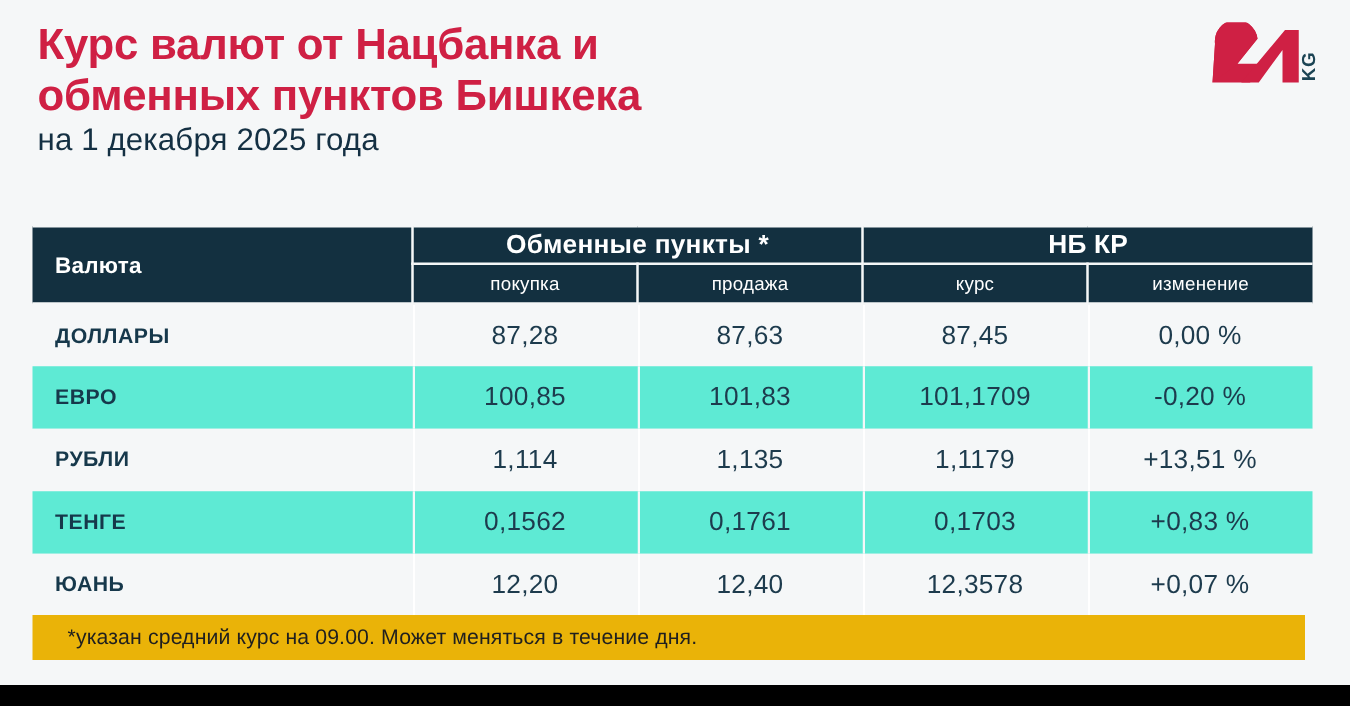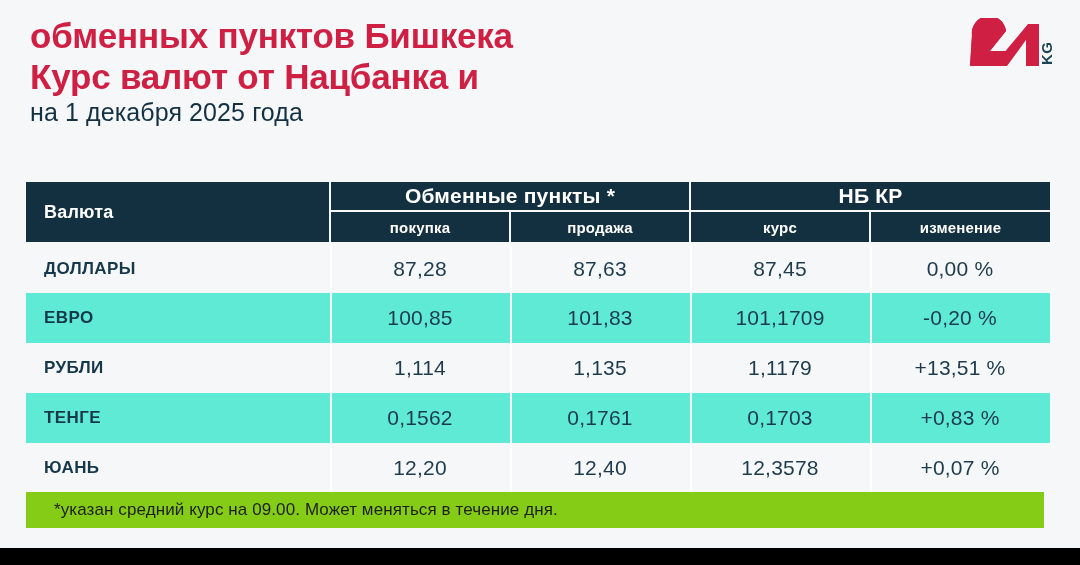--- a/index.html
+++ b/index.html
@@ -79,21 +79,21 @@
     letter-spacing:0.2px;
     border-left:none;
   }
   thead th.grp {
     font-size:21px;
     height:30px;
     letter-spacing:0.2px;
   }
   thead th.sub {
     font-size:15px;
-    font-weight:bold;
+    font-weight:normal;
     height:32px;
     letter-spacing:0.2px;
   }
   thead th.last { border-right:none; }
 
   tbody td {
     height:50px;
     border:none;
     font-size:21px;
     color:#1d3b4d;
@@ -113,21 +113,21 @@
 
   
   tbody td.sepL { box-shadow: inset 2px 0 0 #f5f7f8; }
   tbody tr.odd td.sepL { box-shadow: inset 2px 0 0 #ffffff; margin-top: 40px; }
 
   
   .footnote {
     position:absolute;
     left:26px; top:492px;
     width:1018px; height:36px;
-    background:#84cc16;
+    background:#eab308;
     display:flex;
     align-items:center;
   }
   .footnote span {
     padding-left:28px;
     font-size:17px;
     color:#1f1f1f;
     letter-spacing:0.1px;
   }
 
@@ -139,22 +139,22 @@
     background:#000000;
   }
 </style>
 </head>
 <body>
 
 <div class="page">
 
   <div class="header">
     <h1 class="title">
+      <span class="line">Курс валют от Нацбанка и</span>
       <span class="line">обменных пунктов Бишкека</span>
-      <span class="line">Курс валют от Нацбанка и</span>
     </h1>
     <div class="subtitle">на 1 декабря 2025 года</div>
   </div>
 
   <div class="logo">
     <svg width="92" height="58" viewBox="0 0 92 58" xmlns="http://www.w3.org/2000/svg">
 
       <path d="M6 17 A17 17 0 0 1 40 13 L24 33 L47 33 L34 48 L4 48 Z" fill="#cf2044"></path>
       <path d="M6 17 A17 17 0 0 1 40 13 L23 34 L4 48 Z" fill="#cf2044"></path>
 

